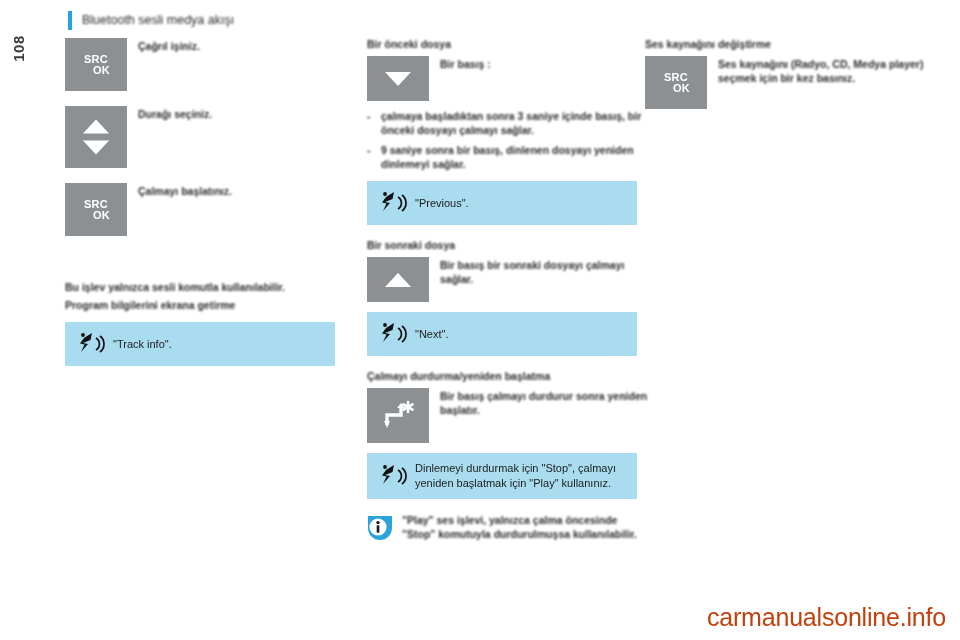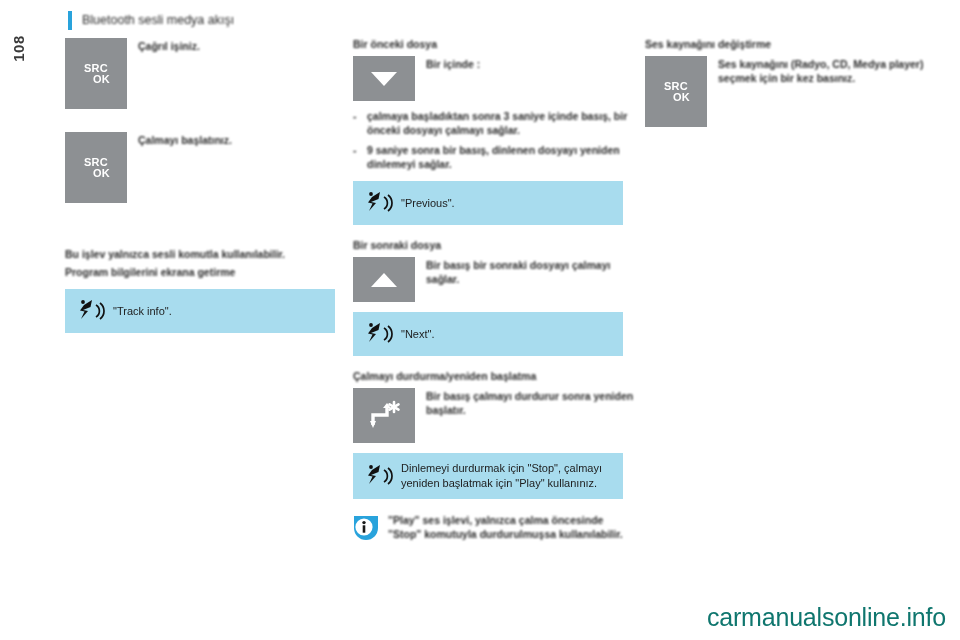--- a/index.html
+++ b/index.html
@@ -36,37 +36,37 @@
   #title-text{
     margin-left:10px;
     font-size:12.5px;font-weight:normal;color:#2b2b2b;
     line-height:19px;
     filter:blur(.9px);
   }
 
   
   .col{position:absolute;top:38px;width:290px;}
   #col-left{left:65px;}
-  #col-mid{left:353px;}
+  #col-mid{left:367px;}
   #col-right{left:645px;}
 
   .sec-head{
     font-size:10.5px;font-weight:bold;color:#2b2b2b;
     margin:0 0 5px 0;line-height:13px;
     filter:blur(.85px);
   }
 
   
   .irow{display:flex;align-items:flex-start;margin-bottom:7px;}
   .btn{
     flex:0 0 auto;
     background:#8d9093;
     position:relative;
   }
-  .btn-src{width:62px;height:71px;}
+  .btn-src{width:62px;height:53px;}
   .btn-arrows{width:62px;height:62px;}
   .btn-wide{width:62px;height:45px;}
   .btn-sq{width:62px;height:55px;}
 
   .src-label{
     position:absolute;left:0;right:0;top:50%;
     transform:translateY(-50%);
     text-align:center;
     color:#ffffff;font-size:11px;font-weight:bold;
     line-height:11px;letter-spacing:.3px;
@@ -127,21 +127,21 @@
     font-size:10.5px;font-weight:bold;color:#2b2b2b;
     line-height:14px;
     filter:blur(.85px);
   }
   .gap-md{height:14px;}
   .gap-sm{height:8px;}
 
   
   #watermark{
     position:absolute;right:14px;bottom:8px;
-    font-size:25px;color:#0f766e;
+    font-size:25px;color:#c2410c;
     letter-spacing:-.2px;
   }
 </style>
 </head>
 <body>
 
 <div id="page-rail">
   <div id="page-number">108</div>
 </div>
 
@@ -157,20 +157,29 @@
       <div class="src-label">
         <span>SRC</span>
         <span class="ok">OK</span>
       </div>
     </div>
     <div class="btn-text">Çağrıl işiniz.</div>
   </div>
 
   <div class="gap-sm"></div>
 
+  <div class="irow">
+    <div class="btn btn-arrows">
+      <div class="tri-stack">
+        <div class="tri tri-up"></div>
+        <div class="tri tri-dn"></div>
+      </div>
+    </div>
+    <div class="btn-text">Durağı seçiniz.</div>
+  </div>
 
   <div class="gap-sm"></div>
 
   <div class="irow">
     <div class="btn btn-src">
       <div class="src-label">
         <span>SRC</span>
         <span class="ok">OK</span>
       </div>
     </div>
@@ -197,21 +206,21 @@
 <div class="col" id="col-mid">
 
   <div class="sec-head">Bir önceki dosya</div>
 
   <div class="irow">
     <div class="btn btn-wide">
       <div class="tri-center">
           <div class="tri tri-dn"></div>
         </div>
     </div>
-    <div class="btn-text">Bir içinde :</div>
+    <div class="btn-text">Bir basış :</div>
   </div>
 
   <ul class="blist">
     <li>
       <span class="dash">-</span>
       <span>çalmaya başladıktan sonra 3 saniye içinde basış, bir önceki dosyayı çalmayı sağlar.</span>
     </li>
     <li>
       <span class="dash">-</span>
       <span>9 saniye sonra bir basış, dinlenen dosyayı yeniden dinlemeyi sağlar.</span>

